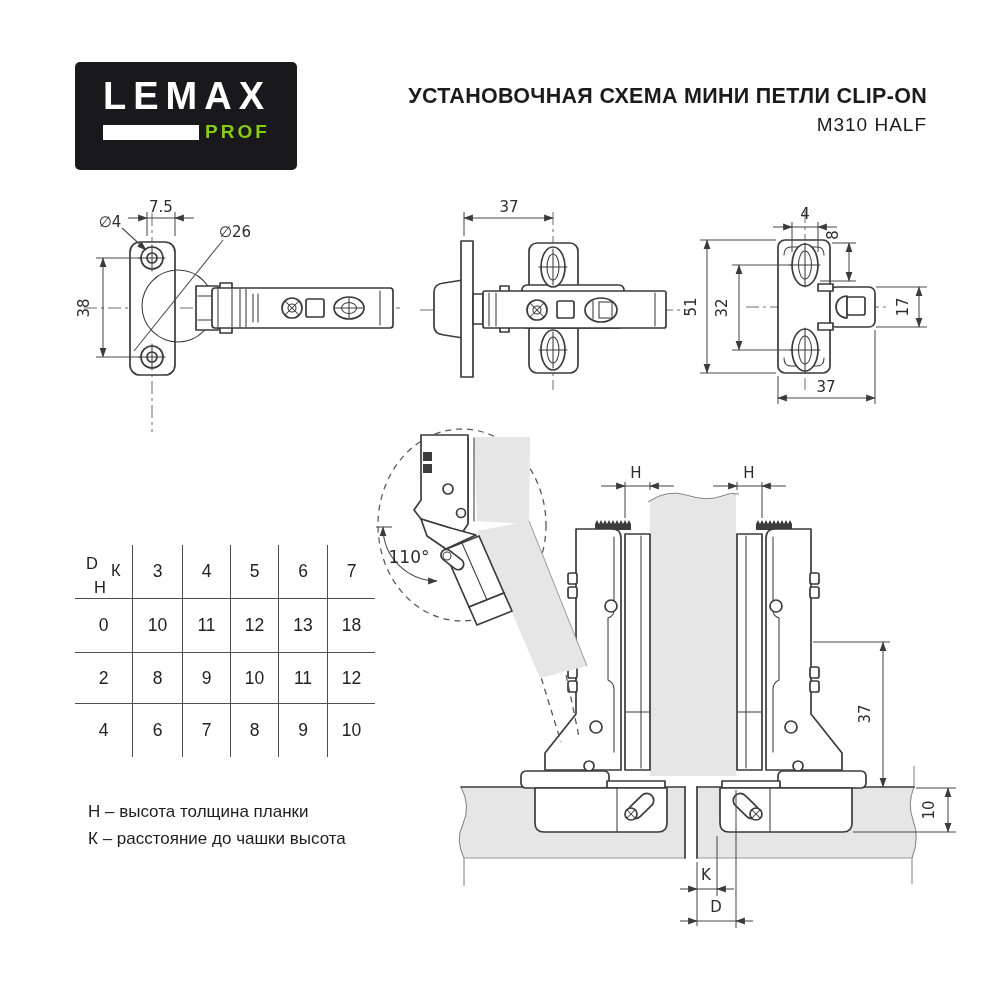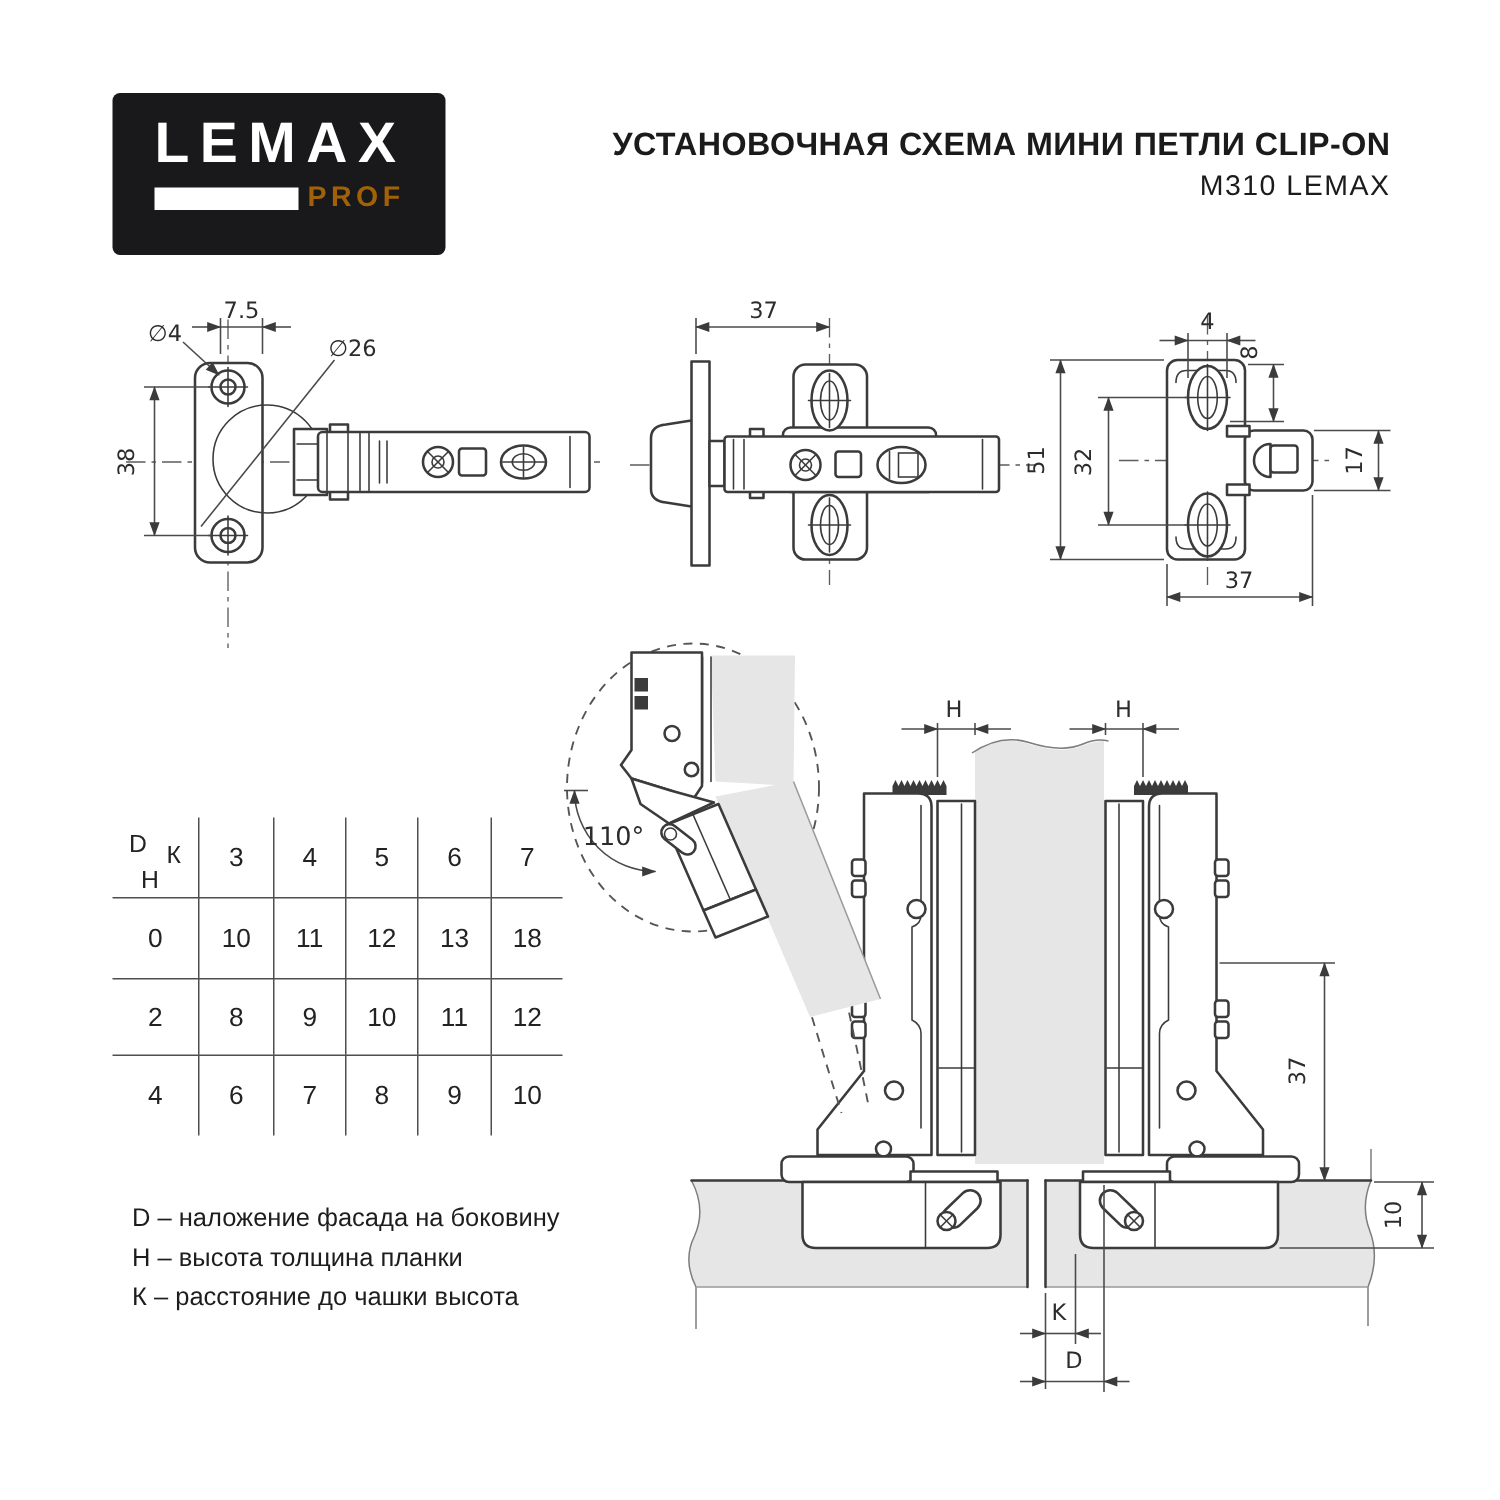--- a/index.html
+++ b/index.html
@@ -5,21 +5,21 @@
   html,body{margin:0;padding:0;background:#fff;}
   #page{position:relative;width:1000px;height:1000px;background:#ffffff;overflow:hidden;
         font-family:"Liberation Sans",sans-serif;color:#1f1f1f;}
 
   
   #logo{position:absolute;left:75px;top:62px;width:222px;height:108px;background:#19181a;
         border-radius:5px;box-sizing:border-box;padding:14px 26px 0 28px;}
   #logo .brand{color:#fff;font-size:38px;font-weight:700;letter-spacing:7px;line-height:40px;}
   #logo .bar-row{display:flex;align-items:center;margin-top:5px;}
   #logo .bar{height:15px;background:#fff;width:96px;}
-  #logo .sub{color:#a16207;font-weight:700;font-size:19px;letter-spacing:3px;margin-left:6px;}
+  #logo .sub{color:#84cc16;font-weight:700;font-size:19px;letter-spacing:3px;margin-left:6px;}
 
   
   #titleblock{position:absolute;right:73px;top:84px;width:620px;text-align:right;}
   #titleblock .t1{font-size:21.5px;font-weight:700;letter-spacing:.3px;color:#1b1b1b;}
   #titleblock .t2{font-size:19px;font-weight:400;letter-spacing:1px;margin-top:5px;color:#1b1b1b;}
 
   
   #dk-table{position:absolute;left:75px;top:545px;display:grid;
             grid-template-columns:57px 50px 48px 48px 49px 48px;
             grid-template-rows:53px 54px 51px 54px;}
@@ -57,21 +57,21 @@
   <div id="logo">
     <div class="brand">LEMAX</div>
     <div class="bar-row">
       <div class="bar"></div>
       <div class="sub">PROF</div>
     </div>
   </div>
 
   <div id="titleblock">
     <div class="t1">УСТАНОВОЧНАЯ СХЕМА МИНИ ПЕТЛИ CLIP-ON</div>
-    <div class="t2">M310 LEMAX</div>
+    <div class="t2">M310 HALF</div>
   </div>
 
   <svg width="1000" height="1000" viewBox="0 0 1000 1000">
     <defs>
       <marker id="arr" viewBox="0 0 10 10" refX="9.4" refY="5" markerWidth="11" markerHeight="9" orient="auto-start-reverse">
         <path d="M0,1.4 L10,5 L0,8.6 Z" fill="#3b3b3b"></path>
       </marker>
     </defs>
 
     <g>
@@ -349,18 +349,17 @@
 
     <div class="tcell bt">4</div>
     <div class="tcell bl bt">6</div>
     <div class="tcell bl bt">7</div>
     <div class="tcell bl bt">8</div>
     <div class="tcell bl bt">9</div>
     <div class="tcell bl bt">10</div>
   </div>
 
   <div id="legend">
-    <div>D – наложение фасада на боковину</div>
     <div>H – высота толщина планки</div>
     <div>К – расстояние до чашки высота</div>
   </div>
 
 </div>
 
 </body></html>

